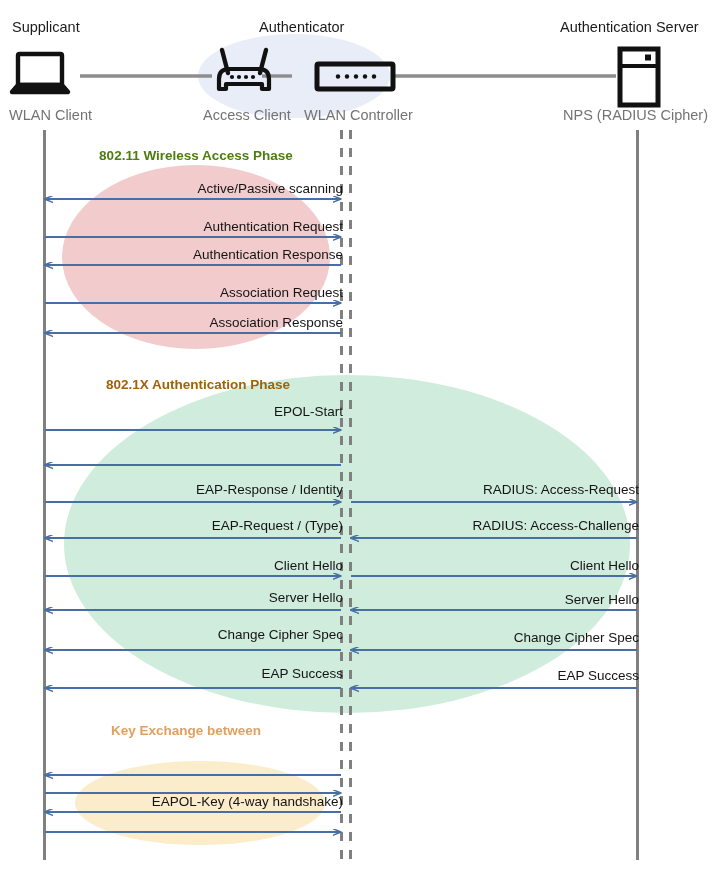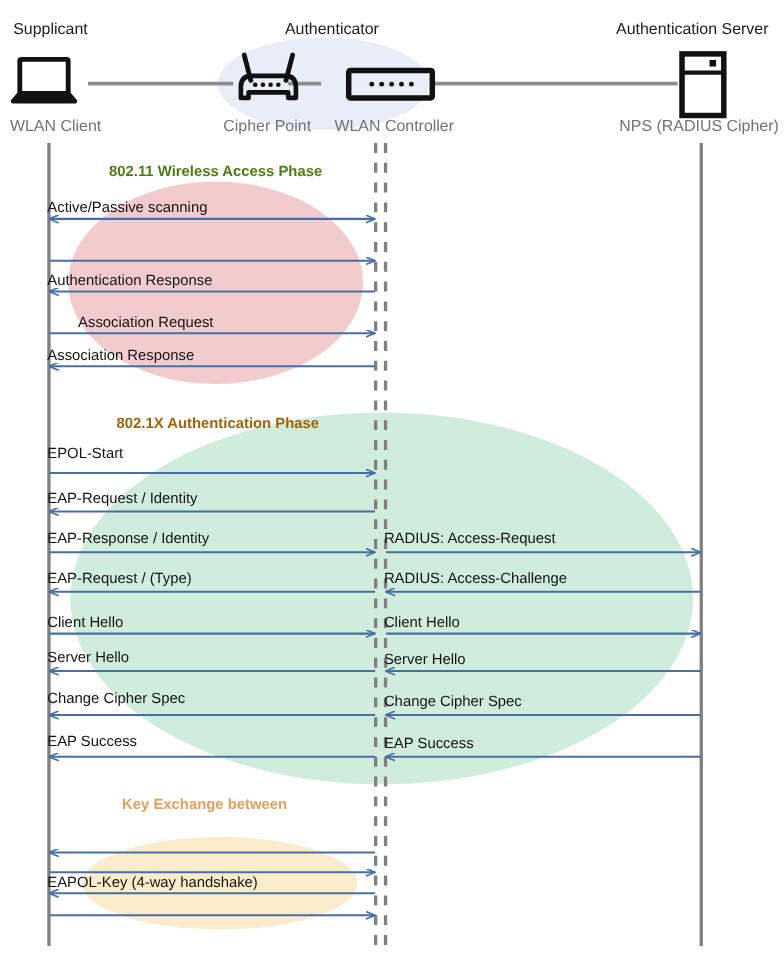--- a/index.html
+++ b/index.html
@@ -12,21 +12,21 @@
   svg#diagram{position:absolute;left:0;top:0;width:713px;height:875px;display:block;}
 
   
   .tlabel{position:absolute;white-space:nowrap;}
   .role-title{font-size:14.5px;color:#1b1b1b;}
   .node-label{font-size:14.5px;color:#737373;}
   .phase-label{font-size:13.5px;font-weight:600;text-align:center;line-height:18px;}
   .phase-red{color:#4d7c0f;}
   .phase-green{color:#a16207;}
   .phase-orange{color:#e2a05f;}
-  .msg{font-size:13.5px;color:#141414;text-align:left;}
+  .msg{font-size:13.5px;color:#141414;text-align:right;}
 </style>
 </head>
 <body>
 
 <div id="stage">
 
   <svg id="diagram" viewBox="0 0 713 875">
     <defs>
       <marker id="arrR" markerWidth="9" markerHeight="9" refX="8.4" refY="3.4" orient="auto" markerUnits="userSpaceOnUse">
         <path d="M0,0 L8.4,3.4 L0,6.8" fill="none" stroke="#486fa5" stroke-width="1.5" stroke-linecap="round" stroke-linejoin="round"></path>
@@ -119,37 +119,37 @@
       <line x1="351" y1="650" x2="637" y2="650" marker-start="url(#arrL)"></line>
       <line x1="351" y1="688" x2="637" y2="688" marker-start="url(#arrL)"></line>
     </g>
   </svg>
 
   <div class="tlabel role-title" style="left:12px;top:19px;">Supplicant</div>
   <div class="tlabel role-title" style="left:259px;top:19px;">Authenticator</div>
   <div class="tlabel role-title" style="left:560px;top:19px;">Authentication Server</div>
 
   <div class="tlabel node-label" style="left:9px;top:107px;">WLAN Client</div>
-  <div class="tlabel node-label" style="left:203px;top:107px;">Cipher Point</div>
+  <div class="tlabel node-label" style="left:203px;top:107px;">Access Client</div>
   <div class="tlabel node-label" style="left:304px;top:107px;">WLAN Controller</div>
   <div class="tlabel node-label" style="left:563px;top:107px;">NPS (RADIUS Cipher)</div>
 
   <div class="tlabel phase-label phase-red" style="left:91px;top:147px;width:210px;">802.11 Wireless Access Phase</div>
 
   <div class="tlabel phase-label phase-green" style="left:98px;top:376px;width:200px;">802.1X Authentication Phase</div>
 
   <div class="tlabel phase-label phase-orange" style="left:86px;top:722px;width:200px;">Key Exchange between</div>
 
   <div class="tlabel msg" style="left:43px;top:181px;width:300px;">Active/Passive scanning</div>
+  <div class="tlabel msg" style="left:43px;top:219px;width:300px;">Authentication Request</div>
   <div class="tlabel msg" style="left:43px;top:247px;width:300px;">Authentication Response</div>
-  <div class="tlabel msg" style="left:43px;top:285px;width:300px;padding-left:28px;">Association Request</div>
+  <div class="tlabel msg" style="left:43px;top:285px;width:300px;">Association Request</div>
   <div class="tlabel msg" style="left:43px;top:315px;width:300px;">Association Response</div>
 
   <div class="tlabel msg" style="left:43px;top:404px;width:300px;">EPOL-Start</div>
-  <div class="tlabel msg" style="left:43px;top:445px;width:300px;">EAP-Request / Identity</div>
   <div class="tlabel msg" style="left:43px;top:482px;width:300px;">EAP-Response / Identity</div>
   <div class="tlabel msg" style="left:43px;top:518px;width:300px;">EAP-Request / (Type)</div>
   <div class="tlabel msg" style="left:43px;top:558px;width:300px;">Client Hello</div>
   <div class="tlabel msg" style="left:43px;top:590px;width:300px;">Server Hello</div>
   <div class="tlabel msg" style="left:43px;top:627px;width:300px;">Change Cipher Spec</div>
   <div class="tlabel msg" style="left:43px;top:666px;width:300px;">EAP Success</div>
 
   <div class="tlabel msg" style="left:43px;top:794px;width:300px;">EAPOL-Key (4-way handshake)</div>
 
   <div class="tlabel msg" style="left:349px;top:482px;width:290px;">RADIUS: Access-Request</div>

